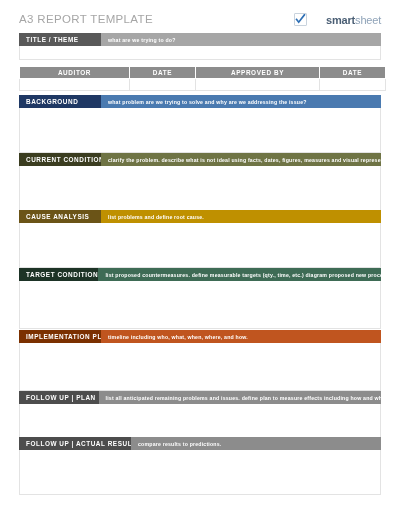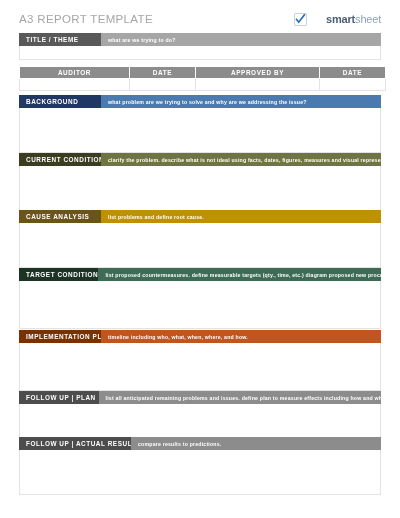--- a/index.html
+++ b/index.html
@@ -37,21 +37,21 @@
   }
   .doc-title {
     font-size: 11.5px;
     letter-spacing: 0.35px;
     color: #a6a6a6;
     font-weight: 400;
     white-space: nowrap;
   }
   .logo {
     display: flex;
-    align-items: center;
+    align-items: flex-end;
     gap: 19px;
   }
   .logo-mark {
     width: 11px;
     height: 11px;
     border: 1px solid #c9d3dd;
     background: #ffffff;
     position: relative;
     border-radius: 1px;
     flex: 0 0 auto;

